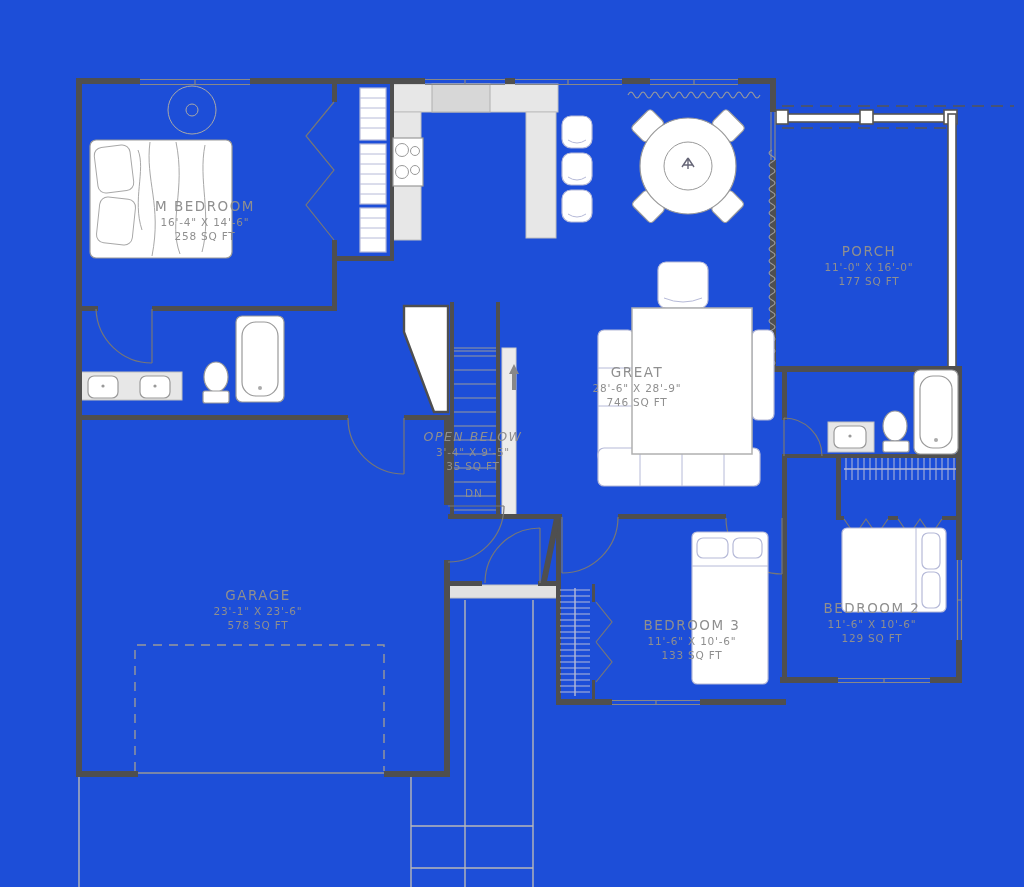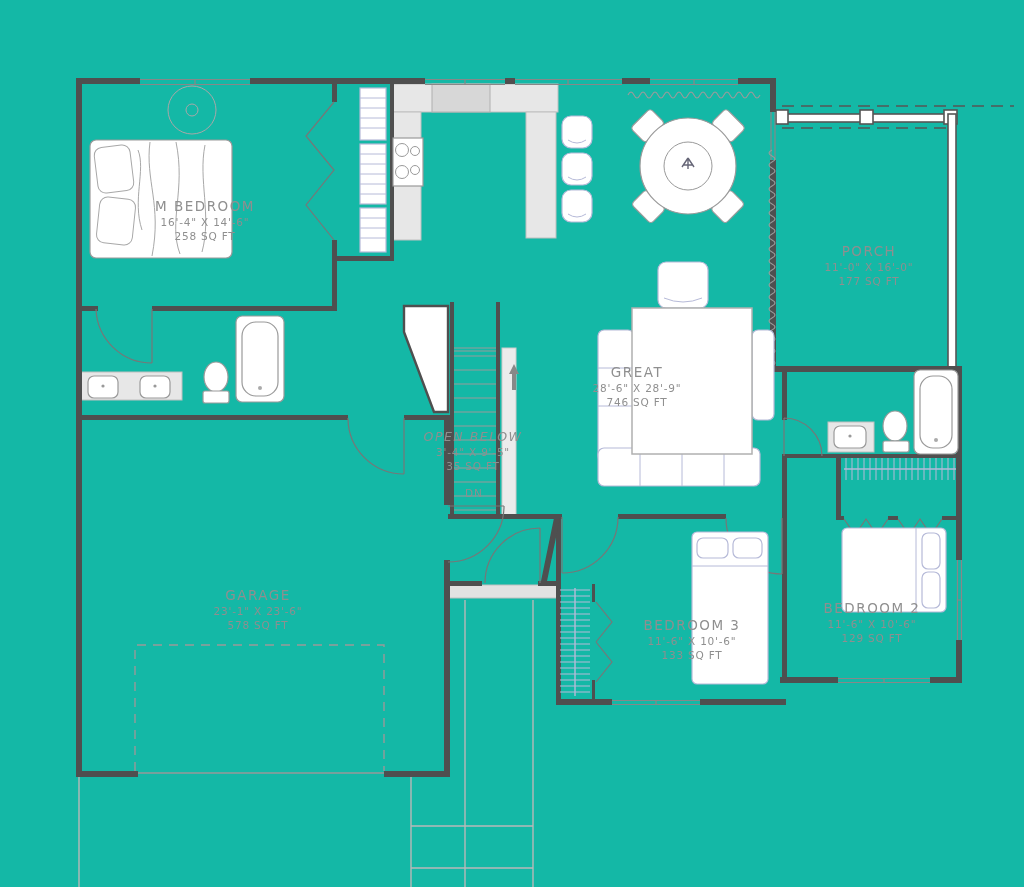--- a/index.html
+++ b/index.html
@@ -1,16 +1,16 @@
 <!DOCTYPE html>
 <html><head>
 <meta charset="utf-8">
 <style>
   html,body{margin:0;padding:0;background:#ffffff;}
-  .plan-wrap{position:relative;width:1024px;height:887px;background:#14b8a6;overflow:hidden;
+  .plan-wrap{position:relative;width:1024px;height:887px;background:#1d4ed8;overflow:hidden;
              font-family:"DejaVu Sans", sans-serif;}
   svg{display:block}
   text{fill:#8f8f8f;text-anchor:middle;}
   .room-name{font-size:13.5px;letter-spacing:1.5px;}
   .room-dims{font-size:10.5px;letter-spacing:0.8px;}
   .room-area{font-size:10.5px;letter-spacing:0.8px;}
   .dn-label{font-size:10.5px;letter-spacing:1px;}
   .wall{fill:#4f4f4f;}
   .winline{stroke:#888;stroke-width:1.2;fill:none;}
   .thinline{stroke:#9a9a9a;stroke-width:1;fill:none;}

